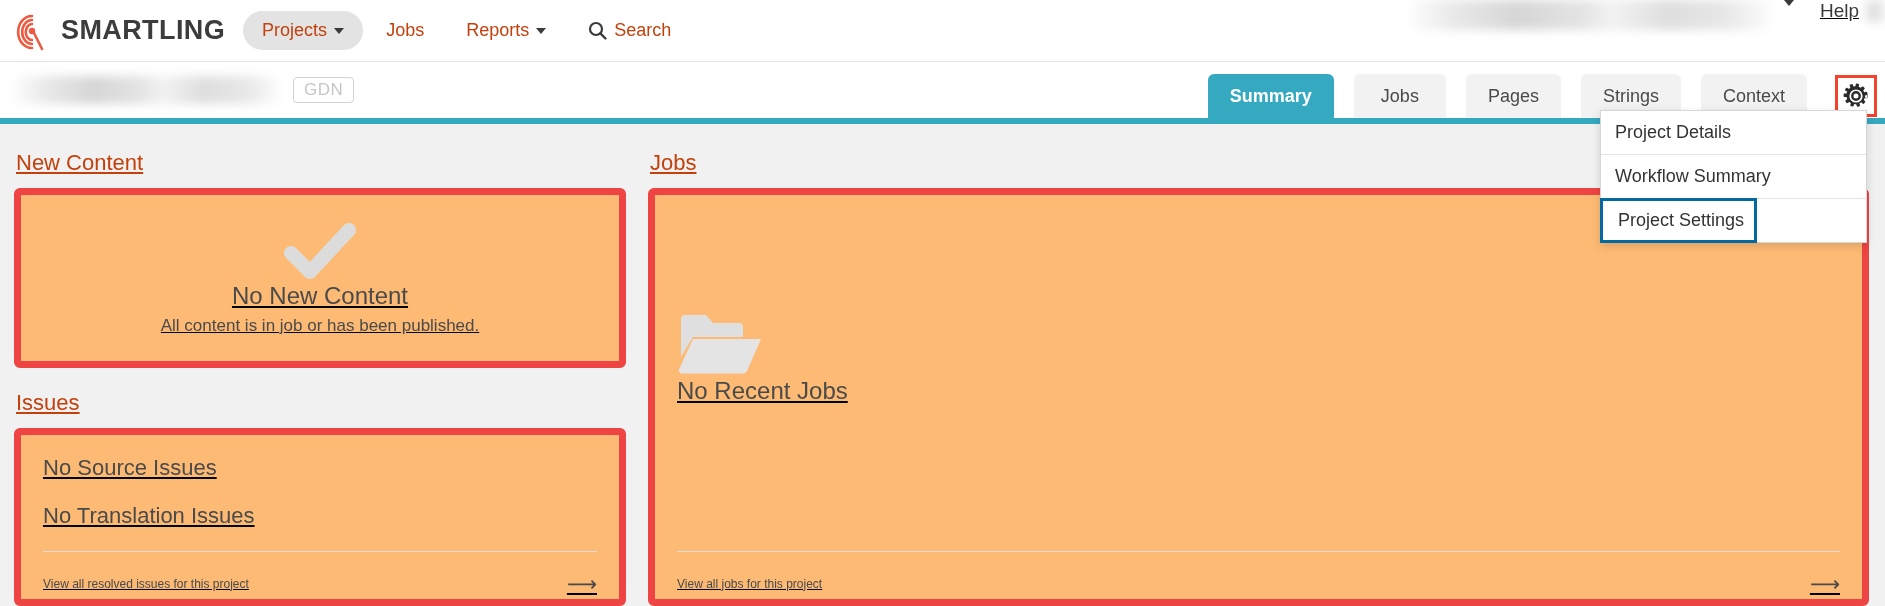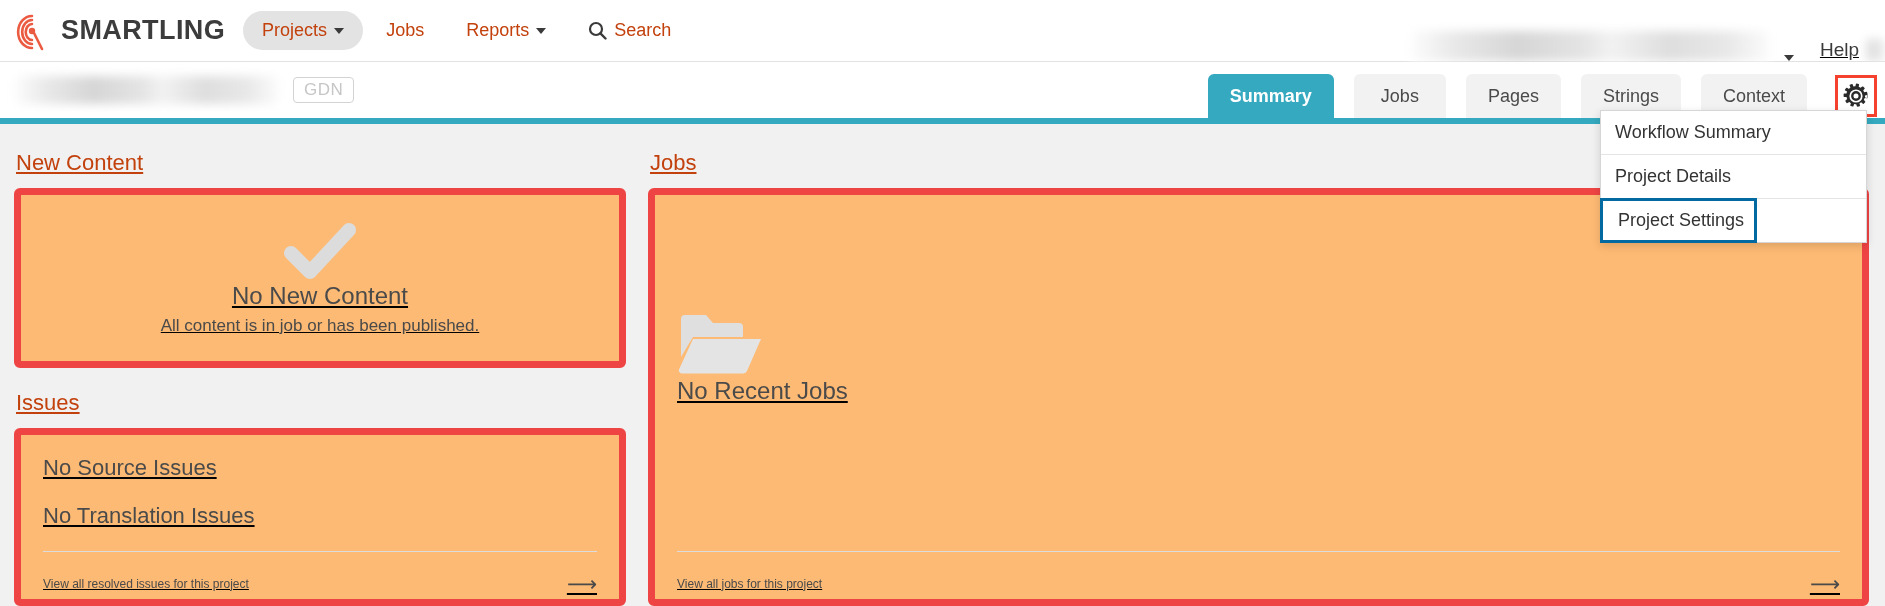--- a/index.html
+++ b/index.html
@@ -61,21 +61,21 @@
     border-left: 5px solid transparent;
     border-right: 5px solid transparent;
     border-top: 6px solid #3a3a3a;
     display: inline-block;
   }
   .search-icon-wrap { display: inline-flex; align-items: center; }
 
   .topnav-right {
     margin-left: auto;
     display: flex;
-    align-items: flex-end;
+    align-items: flex-start;
     height: 100%;
     text-decoration: underline;
   }
   .redacted {
     background: linear-gradient(90deg,#fdfdfd 0%,#e9e9e9 12%,#d6d6d6 30%,#e4e4e4 48%,#f2f2f2 56%,#dedede 72%,#e8e8e8 88%,#fcfcfc 100%);
     filter: blur(5px);
     border-radius: 2px;
   }
   .redacted-account { width: 360px; height: 30px; margin-right: 14px; }
   .account-caret { margin-right: 26px; }
@@ -417,21 +417,21 @@
         <span class="arrow-right">⟶</span>
       </div>
     </div>
 
   </div>
 
 </div>
 
 <div class="gear-menu">
   <div class="gear-menu-item">
+    <span>Project Details</span>
+  </div>
+  <div class="gear-menu-item">
     <span>Workflow Summary</span>
-  </div>
-  <div class="gear-menu-item">
-    <span>Project Details</span>
   </div>
   <div class="gear-menu-item highlighted">
     <span>Project Settings</span>
   </div>
 </div>
 
 </body></html>

